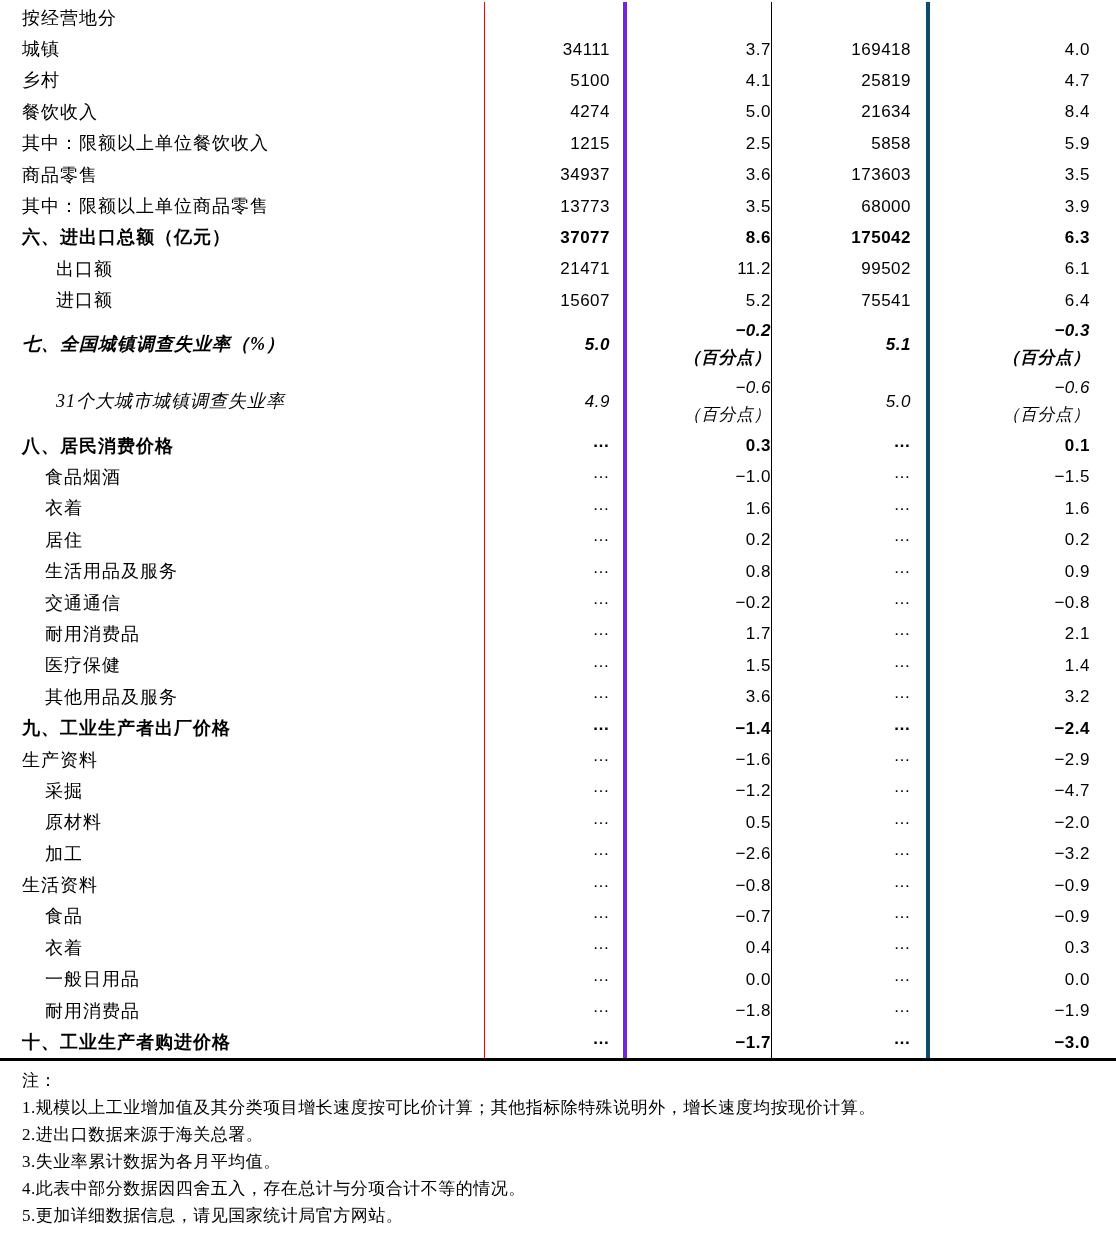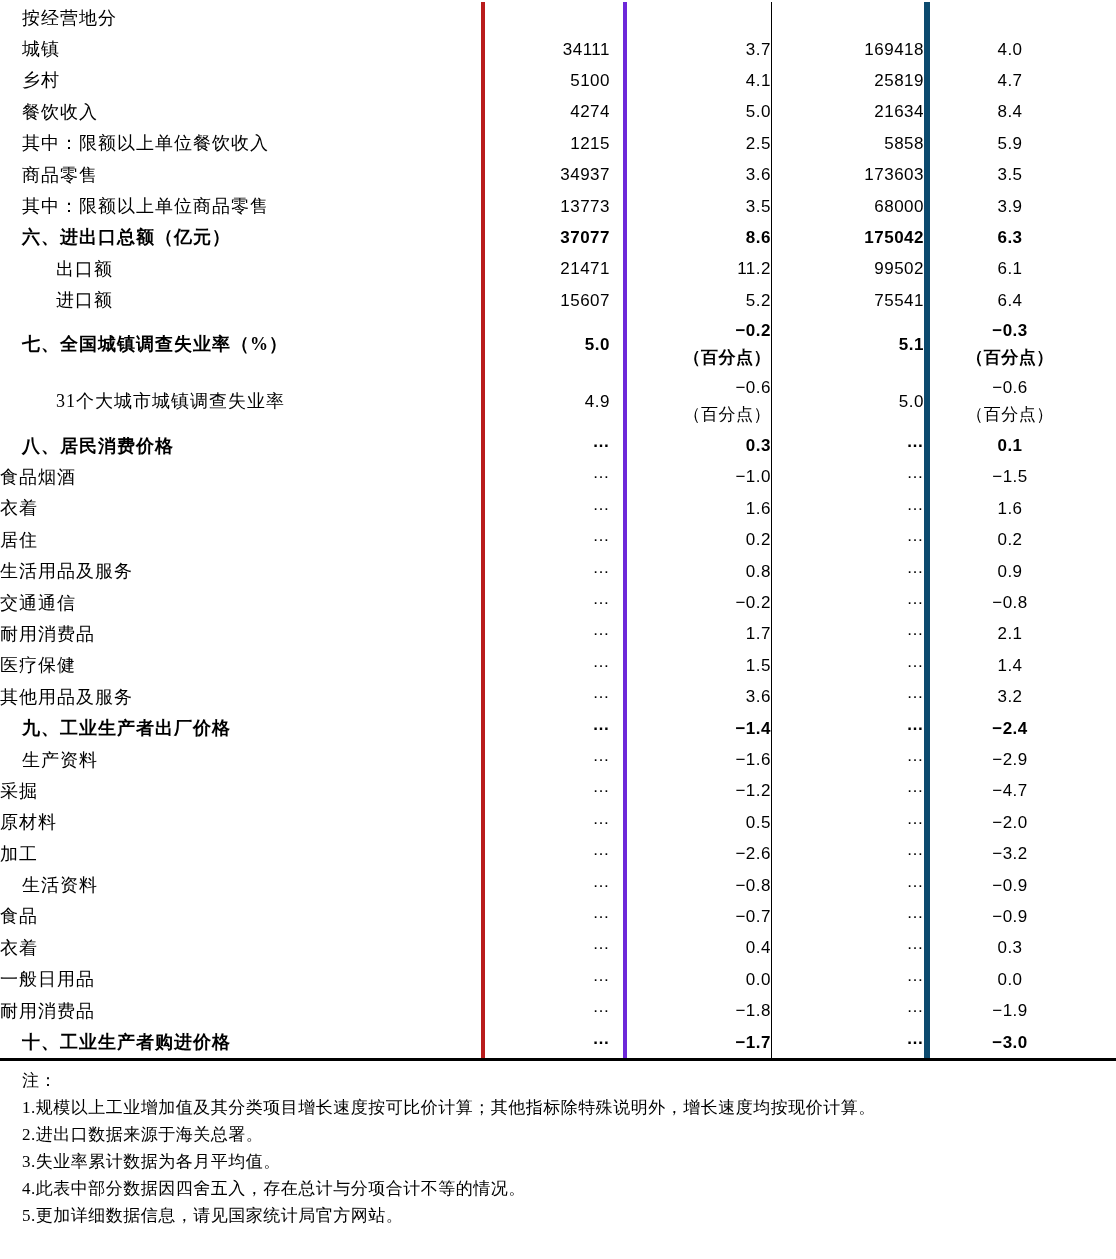--- a/index.html
+++ b/index.html
@@ -3,41 +3,41 @@
 <meta charset="utf-8">
 <style>
   html,body{margin:0;padding:0;}
   body{
     width:1116px;height:1259px;background:#ffffff;color:#000000;
     overflow:hidden;
     font-family:"Liberation Serif","DejaVu Serif",serif;
   }
   .table{padding-top:2px;border-bottom:3px solid #000;}
   .row{display:flex;align-items:stretch;height:31.4px;}
-  .row.tall{height:57px;}
+  .row.tall{height:57px;font-style:italic;}
   .row.bold{font-weight:bold;}
   .cell{box-sizing:border-box;display:flex;}
   .label{
-    width:485px;border-right:4px solid #b91c1c;
+    width:485px;border-right:1px solid #b91c1c;
     font-size:18px;letter-spacing:1px;
     align-items:center;white-space:nowrap;
   }
   .ind0{padding-left:22px;}
-  .ind1{}
+  .ind1{padding-left:45px;}
   .ind2{padding-left:56px;}
   .val{
     flex-direction:column;justify-content:center;align-items:flex-end;
     font-family:"Liberation Sans","DejaVu Sans",sans-serif;
     font-size:17px;letter-spacing:0.5px;line-height:27px;
     text-align:right;white-space:nowrap;
   }
   .c1{width:142px;border-right:4px solid #6d28d9;padding-right:13px;}
   .c2{width:145px;border-right:1px solid #000;}
-  .c3{width:158px;border-right:6px solid #0c4a6e;}
-  .c4{width:186px;padding-right:26px;align-items:center;}
+  .c3{width:158px;border-right:4px solid #0c4a6e;padding-right:15px;}
+  .c4{width:186px;padding-right:26px;}
   .dots{transform:translateY(-4px);display:inline-block;}
   .notes{
     padding:6px 20px 0 22px;
     font-size:17px;line-height:27px;letter-spacing:0.5px;
   }
   .note-line{white-space:nowrap;}
 </style>
 </head>
 <body>
 

